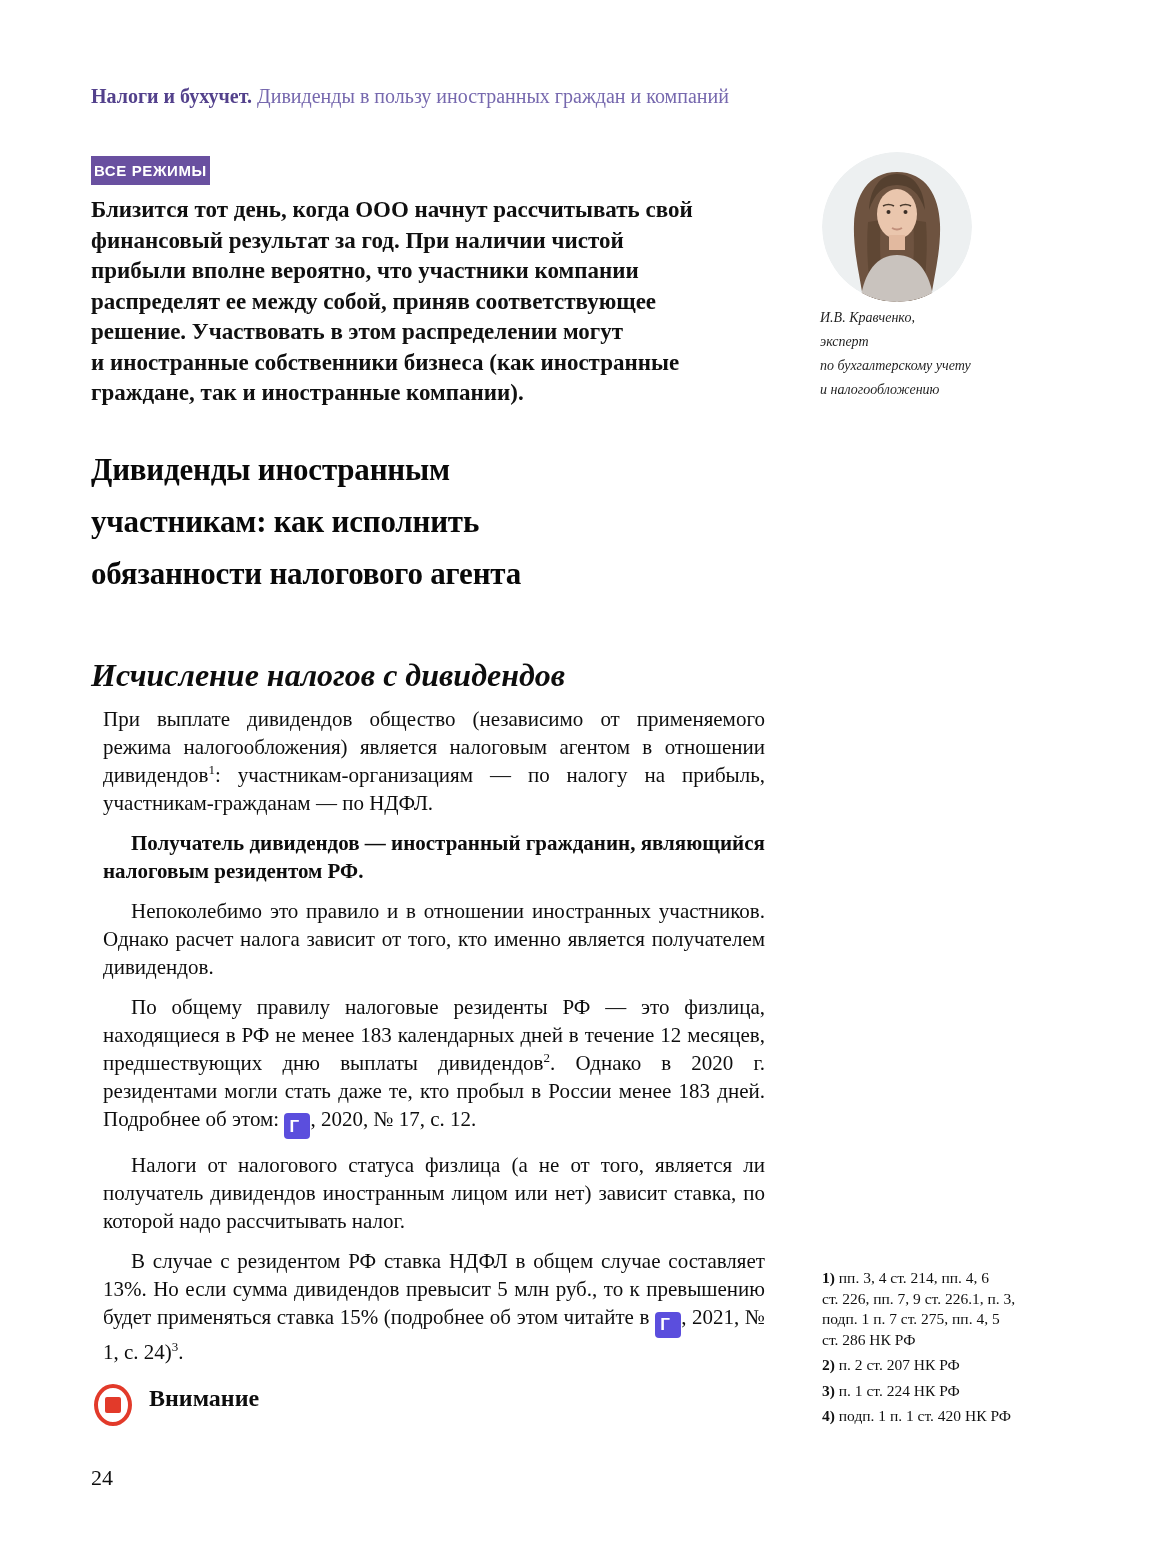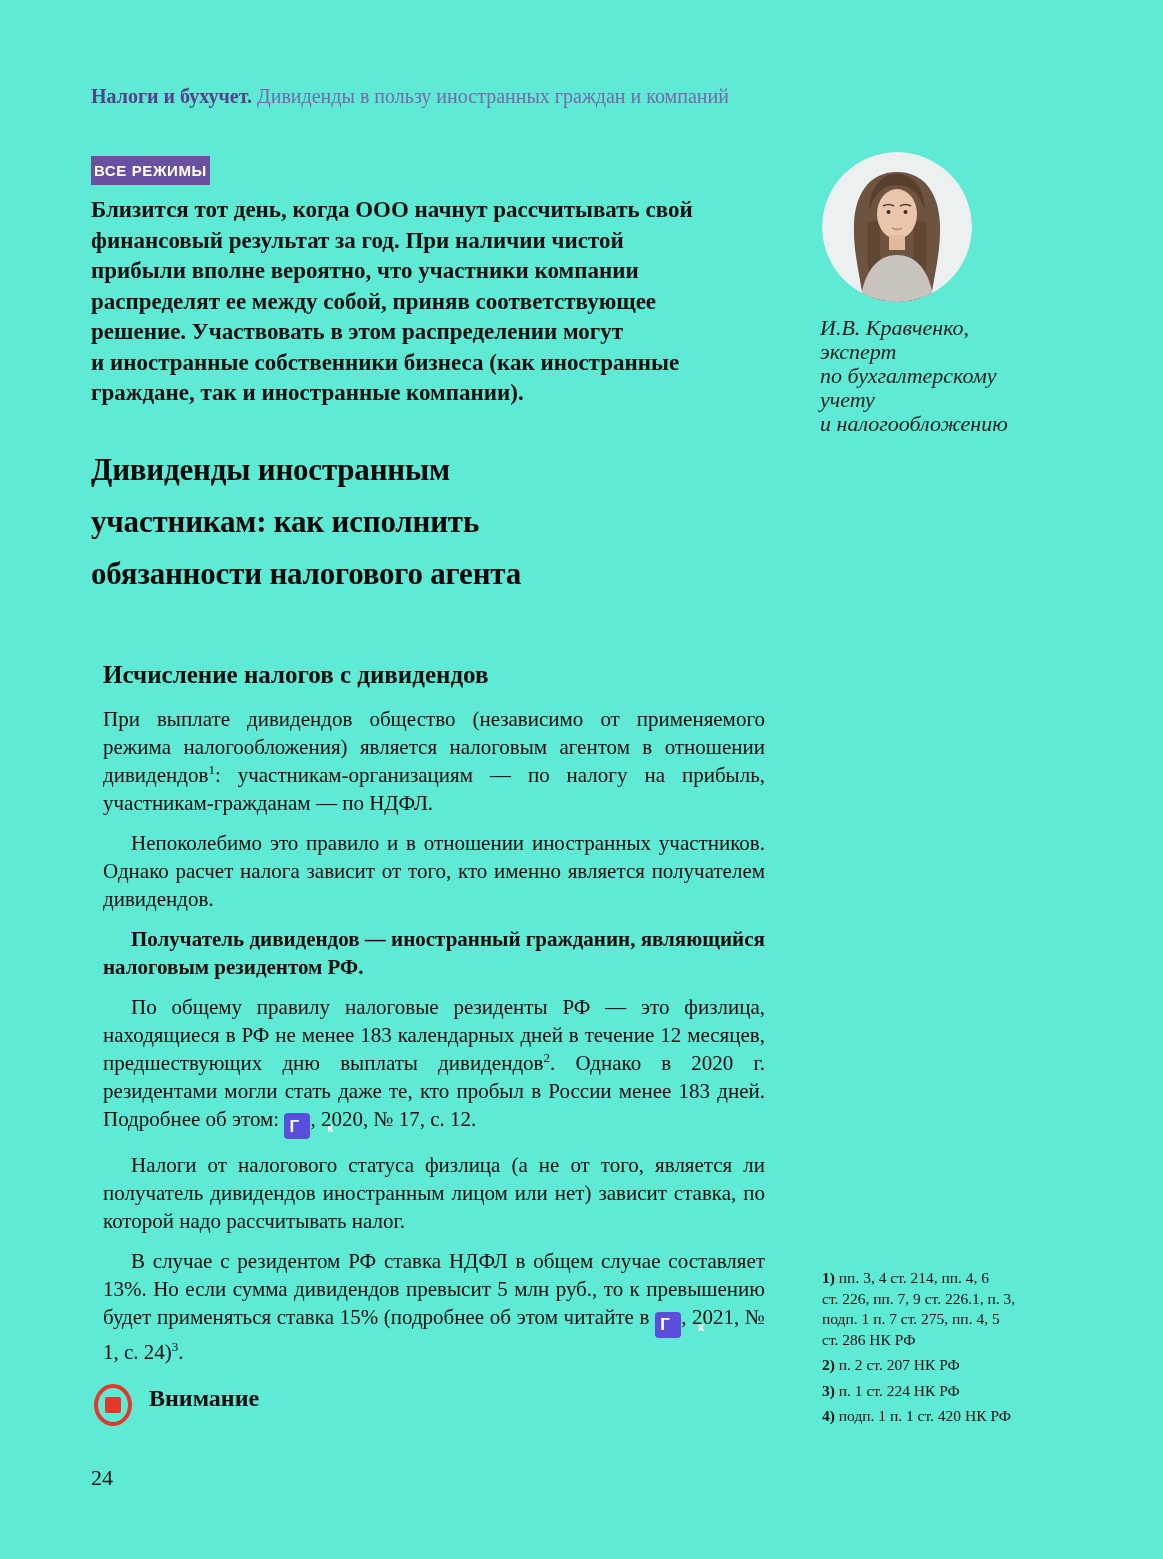--- a/index.html
+++ b/index.html
@@ -8,21 +8,21 @@
     --badge-purple:#6950a0;
     --gk-blue:#5b4edd;
     --attention-red:#e23a2a;
     --text-black:#0d0d0d;
   }
   html,body{margin:0;padding:0;background:#888;}
   .page{
     position:relative;
     width:1163px;height:1559px;
     margin:0 auto;
-    background:#5eead4;
+    background:#ffffff;
     font-family:"Liberation Serif","DejaVu Serif",serif;
     color:var(--text-black);
     overflow:hidden;
   }
   .main-col{position:absolute;left:91px;top:0;width:686px;}
 
   .kicker{margin-top:84px;white-space:nowrap;font-size:20px;line-height:24px;}
   .kicker-brand{color:var(--brand-purple);font-weight:bold;}
   .kicker-topic{color:var(--topic-purple);}
 
@@ -37,21 +37,21 @@
   .intro{
     margin:10px 0 0;font-weight:bold;font-size:23px;line-height:30.5px;
     white-space:pre-line;color:#101010;
   }
 
   .title{
     margin:35px 0 0;font-weight:bold;font-size:31px;line-height:52px;
     color:#090909;white-space:pre-line;letter-spacing:-.2px;
   }
 
-  .section-heading{margin:60px 12px 0;font-weight:bold;font-size:25px;line-height:30px;}
+  .section-heading{margin:60px 0 0;font-weight:bold;font-size:32px;line-height:30px;font-style:italic;}
 
   .article-body{margin-top:15px;}
   .para{margin:12px;font-size:21px;line-height:28px;text-align:justify;}
   .para.indent{text-indent:28px;}
   .para.bold{font-weight:bold;text-align:left;}
   sup{font-size:.62em;line-height:0;vertical-align:super;}
 
   .gk-icon{
     display:inline-flex;align-items:center;justify-content:center;
     width:26px;height:26px;border-radius:4px;
@@ -70,21 +70,21 @@
     margin:2px 17px 0 3px;
   }
   .att-square{width:16px;height:16px;background:var(--attention-red);border-radius:2px;}
   .att-content{flex:1 1 auto;}
   .att-heading{font-weight:bold;font-size:24px;line-height:28px;margin-top:2px;}
   .att-text{margin-top:11px;font-weight:bold;font-size:18px;line-height:27px;white-space:pre-line;color:#111;}
 
   .side-author{position:absolute;left:820px;top:152px;width:235px;}
   .avatar{width:150px;height:150px;border-radius:50%;overflow:hidden;margin-left:2px;}
   .avatar svg{display:block;}
-  .caption{margin-top:14px;font-style:italic;font-size:22px;line-height:24px;color:#1f1f1f;white-space:pre-line;}
+  .caption{margin-top:4px;font-style:italic;font-size:14px;line-height:24px;color:#1f1f1f;white-space:pre-line;}
 
   .side-footnotes{
     position:absolute;left:822px;top:1268px;width:215px;
     font-size:15.5px;line-height:20.5px;color:#111;
   }
   .footnote{margin-bottom:5px;white-space:pre-line;}
   .footnote b{font-weight:bold;}
 
   .page-number{position:absolute;left:91px;top:1465px;font-size:22px;}
 </style>
@@ -110,22 +110,22 @@
 граждане, так и иностранные компании).</p>
 
     <h1 class="title">Дивиденды иностранным
 участникам: как исполнить
 обязанности налогового агента</h1>
 
     <h2 class="section-heading">Исчисление налогов с дивидендов</h2>
 
     <div class="article-body">
         <p class="para">При выплате дивидендов общество (независимо от применяемого режима налогообложения) является налоговым агентом в отношении дивидендов<sup>1</sup>: участникам-организациям — по налогу на прибыль, участникам-гражданам — по НДФЛ.</p>
+        <p class="para indent bold">Получатель дивидендов — иностранный гражданин, являющийся налоговым резидентом РФ.</p>
         <p class="para indent">Непоколебимо это правило и в отношении иностранных участников. Однако расчет налога зависит от того, кто именно является получателем дивидендов.</p>
-        <p class="para indent bold">Получатель дивидендов — иностранный гражданин, являющийся налоговым резидентом РФ.</p>
         <p class="para indent">По общему правилу налоговые резиденты РФ — это физлица, находящиеся в РФ не менее 183 календарных дней в течение 12 месяцев, предшествующих дню выплаты дивидендов<sup>2</sup>. Однако в 2020 г. резидентами могли стать даже те, кто пробыл в России менее 183 дней. Подробнее об этом: <span class="gk-icon">
             <span class="gk-big">Г</span>
             <span class="gk-small">к</span>
           </span>, 2020, № 17, с. 12.</p>
         <p class="para indent">Налоги от налогового статуса физлица (а не от того, является ли получатель дивидендов иностранным лицом или нет) зависит ставка, по которой надо рассчитывать налог.</p>
         <p class="para indent">В случае с резидентом РФ ставка НДФЛ в общем случае составляет 13%. Но если сумма дивидендов превысит 5 млн руб., то к превышению будет применяться ставка 15% (подробнее об этом читайте в <span class="gk-icon">
             <span class="gk-big">Г</span>
             <span class="gk-small">к</span>
           </span>, 2021, № 1, с. 24)<sup>3</sup>.</p>
       </div>

